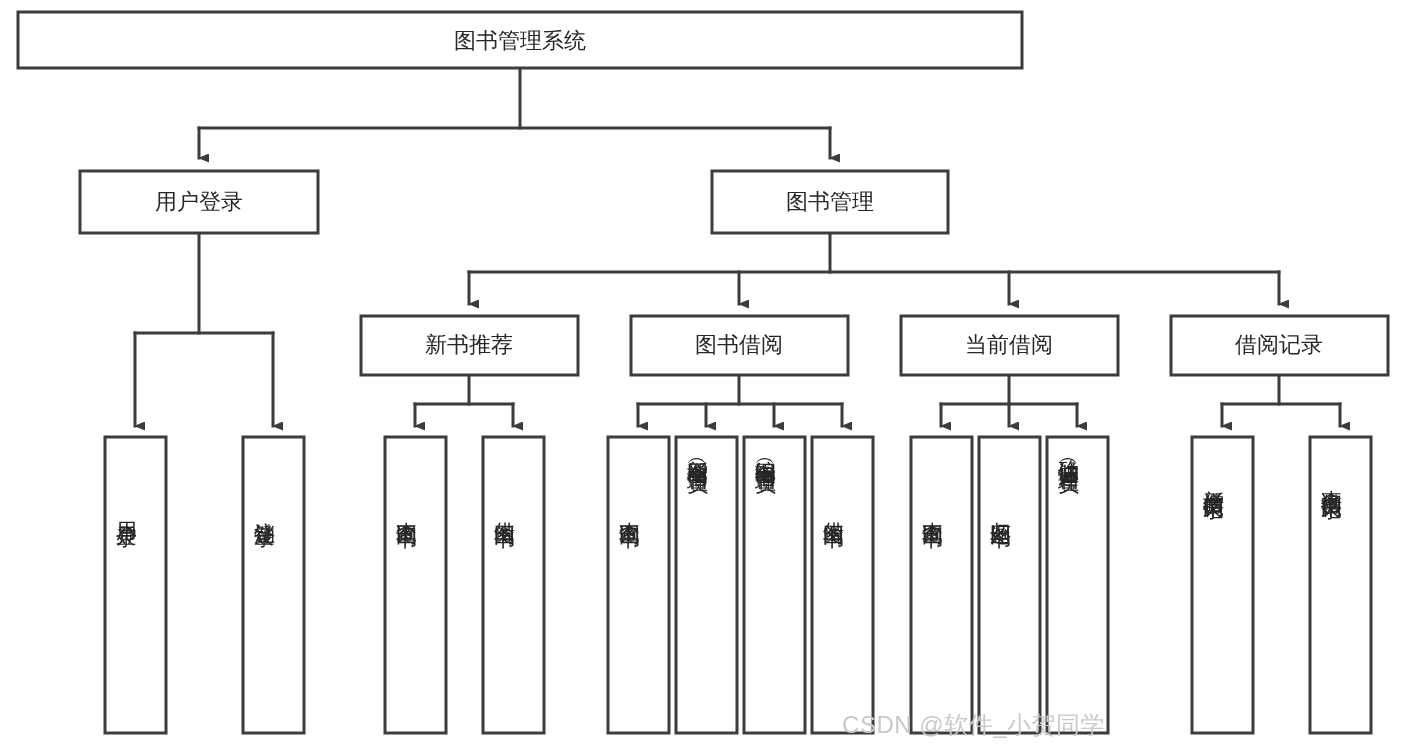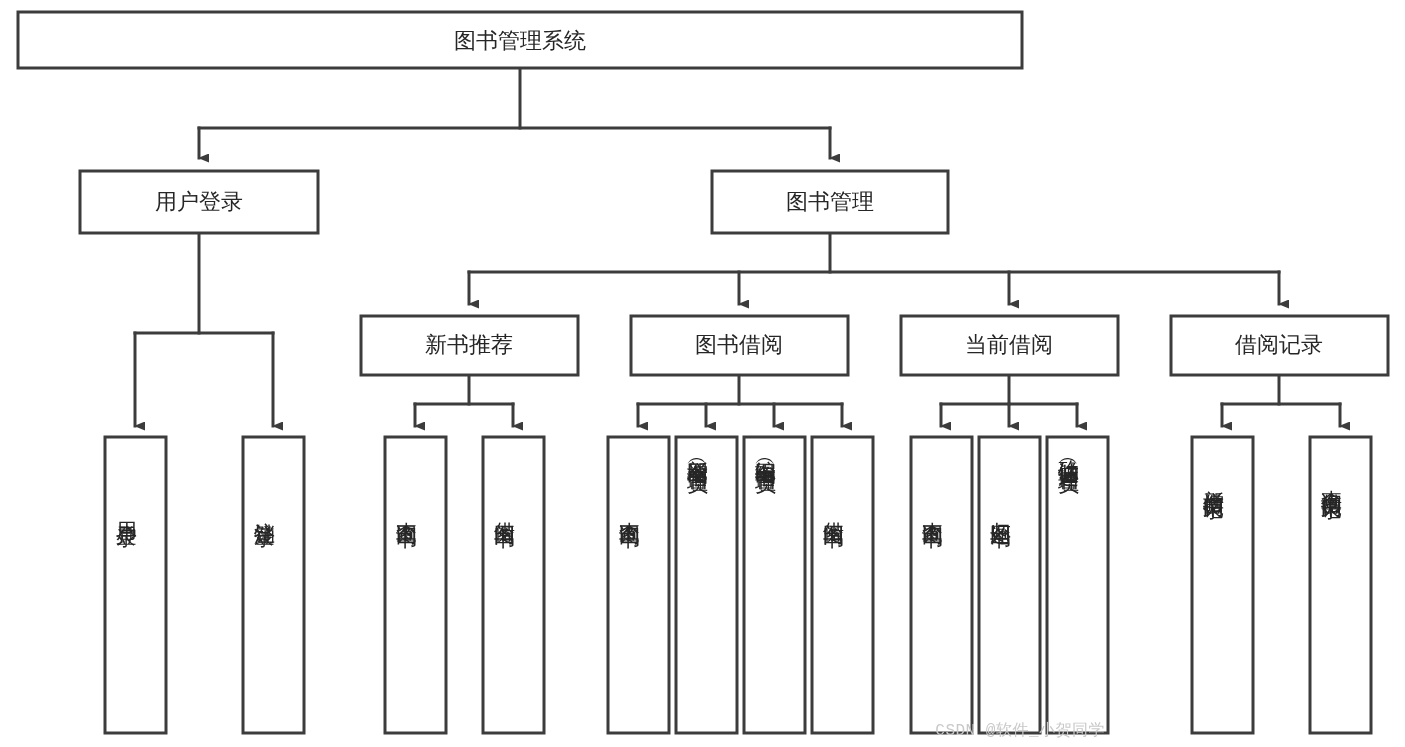--- a/index.html
+++ b/index.html
@@ -54,22 +54,22 @@
     line-height: 1.12;
     color: #262626;
     letter-spacing: 2px;
     white-space: nowrap;
     pointer-events: none;
   }
   .watermark {
     position: absolute;
     right: 12px;
     bottom: 6px;
-    font-family: Liberation Mono, monospace;
-    font-size: 16px;
+    font-family: Liberation Sans, sans-serif;
+    font-size: 24px;
     color: #c9c9c9;
     white-space: nowrap;
     letter-spacing: 0.5px;
   }
 </style>
 </head>
 <body>
 
 <div id="diagram-root">
 

